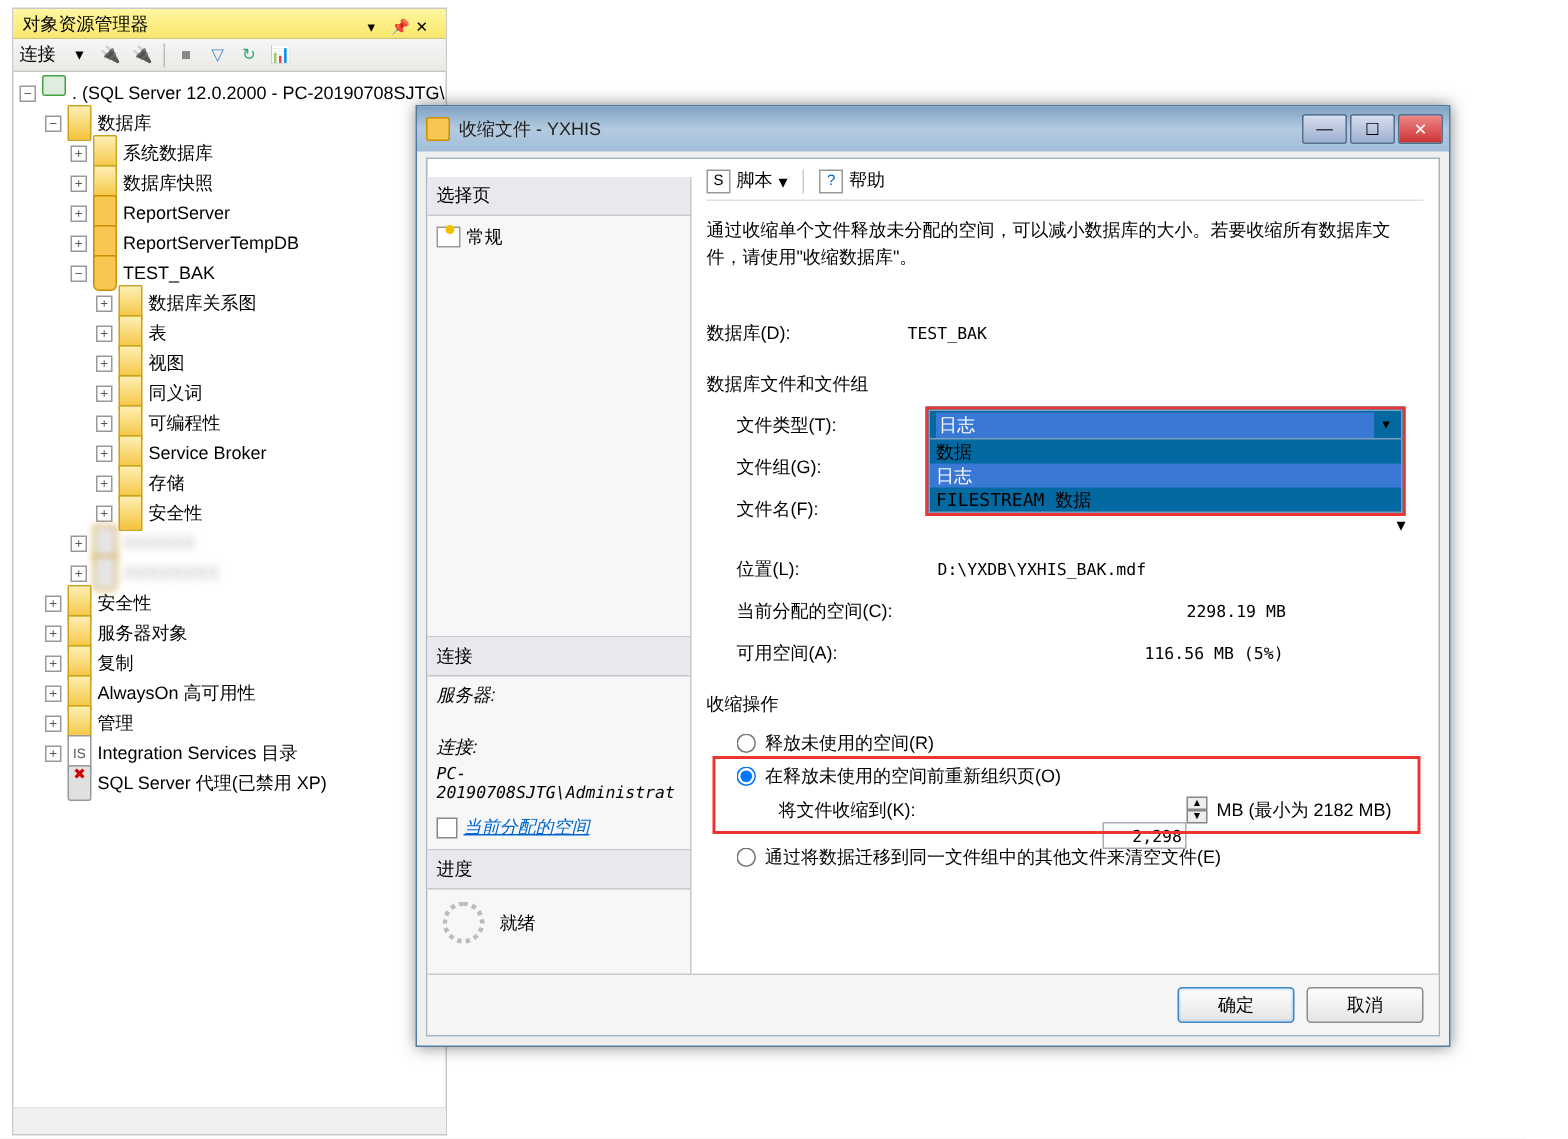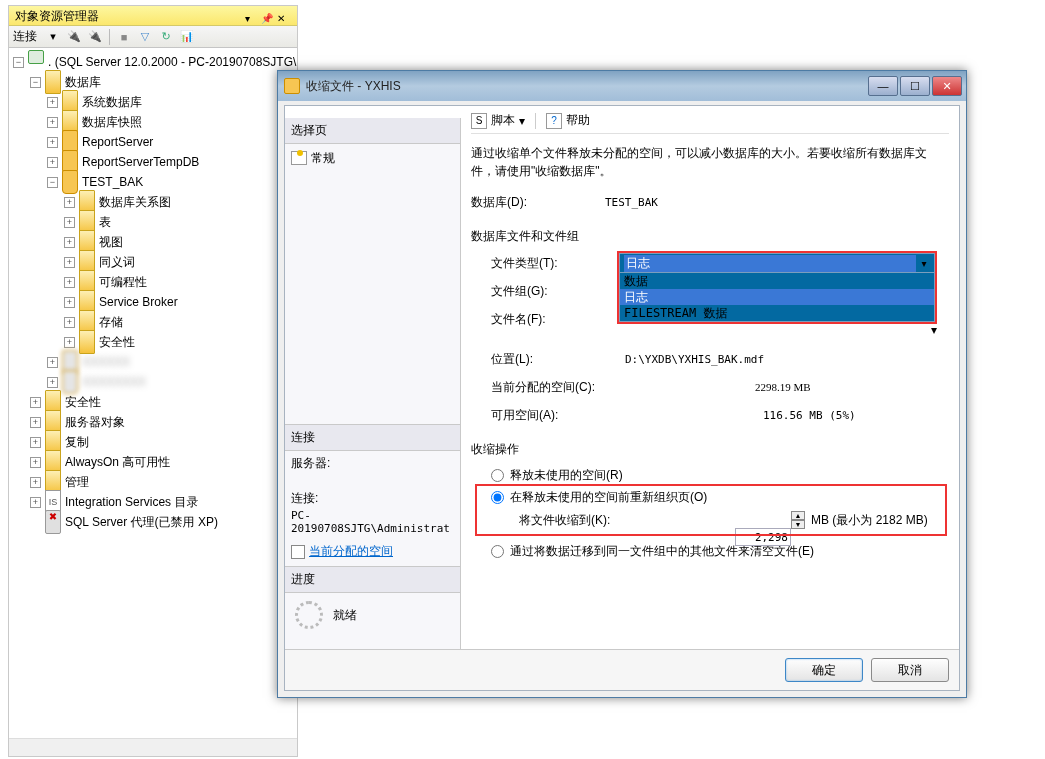--- a/index.html
+++ b/index.html
@@ -45,32 +45,32 @@
 .db-top { display: flex; flex: 1; min-height: 0; }
 .left-pane { width: 176px; border-right: 1px solid #c9c9c9; background: #f7f7fa; display: flex; flex-direction: column; margin-top: 12px; }
 .pane-head { background: #e8e8ef; border-bottom: 1px solid #c9c9c9; padding: 4px 6px; font-weight: 400; }
 .pane-body { padding: 4px 6px; flex: 0 0 auto; }
 .nav-item { display: flex; align-items: center; height: 20px; gap: 4px; }
 .nav-item .nico { width: 16px; height: 14px; display: inline-block; background: #fff; border: 1px solid #999; position: relative; }
 .nav-item .nico::after { content: ""; position: absolute; left: 5px; top: -2px; width: 6px; height: 6px; background: #f0c000; border-radius: 50%; }
 .left-spacer { flex: 1; }
 .conn-blk { border-top: 1px solid #c9c9c9; }
 .conn-blk .pane-body { font-size: 12px; }
-.conn-blk .row { margin-bottom: 2px; }
+.conn-blk .row { margin-bottom: 2px; font-style: italic; }
 .conn-blk .val { font-family: Consolas, monospace; font-size: 11px; }
 .conn-link { color: #0066cc; text-decoration: underline; cursor: pointer; }
 .prog-blk { border-top: 1px solid #c9c9c9; }
 .prog-body { display: flex; align-items: center; gap: 10px; padding: 8px 10px 20px; }
 .spinner { width: 28px; height: 28px; border-radius: 50%; border: 3px dotted #bbb; }
 
 .right-pane { flex: 1; display: flex; flex-direction: column; padding: 6px 10px 0; position: relative; overflow: hidden; }
 .right-toolbar { display: flex; align-items: center; gap: 4px; padding-bottom: 4px; border-bottom: 1px solid #e0e0e0; margin-bottom: 10px; }
 .right-toolbar .rtico { width: 16px; height: 16px; background: #fff; border: 1px solid #999; font-size: 10px; text-align: center; line-height: 13px; }
 .right-toolbar .sep2 { width:1px; height:16px; background:#ccc; margin:0 6px; }
-.desc { line-height: 18px; margin-bottom: 10px; }
+.desc { line-height: 18px; margin-bottom: 30px; }
 .form-row { display: flex; align-items: center; min-height: 24px; margin-bottom: 4px; }
 .form-row .flabel { width: 134px; }
 .form-row .flabel.indent { padding-left: 20px; width: 154px; }
 .form-row .fval { font-family: Consolas, monospace; font-size: 11px; }
 .section-label { margin: 10px 0 6px; }
 
 .select-wrap { position: absolute; left: 146px; right: 12px; background: #0369a1; }
 .red-box { border: 2px solid #e33; }
 .sel-main { height: 20px; border: 1px solid #7b9ebd; display: flex; align-items: center; padding: 0 2px 0 4px; }
 .sel-main .sel-text { flex: 1; background: #3a78d6; color: #fff; font-family: SimSun, monospace; font-size: 12px; padding: 0 2px; }
@@ -329,21 +329,21 @@
 
           <div style="position:absolute; right:12px; top:72px;">▾</div>
         </div>
 
         <div class="form-row">
           <span class="flabel indent">位置(L):</span>
           <span class="fval">D:\YXDB\YXHIS_BAK.mdf</span>
         </div>
         <div class="form-row">
           <span class="flabel indent" style="width:232px;">当前分配的空间(C):</span>
-          <span class="fval" style="margin-left:52px;font-family:Liberation Serif, serif;">2298.19 MB</span>
+          <span class="fval" style="margin-left:88px;">2298.19 MB</span>
         </div>
         <div class="form-row">
           <span class="flabel indent" style="width:232px;">可用空间(A):</span>
           <span class="fval" style="margin-left:60px;">116.56 MB (5%)</span>
         </div>
 
         <div class="section-label">收缩操作</div>
 
         <div class="radio-row">
           <input type="radio" name="shrinkopt" style="">

